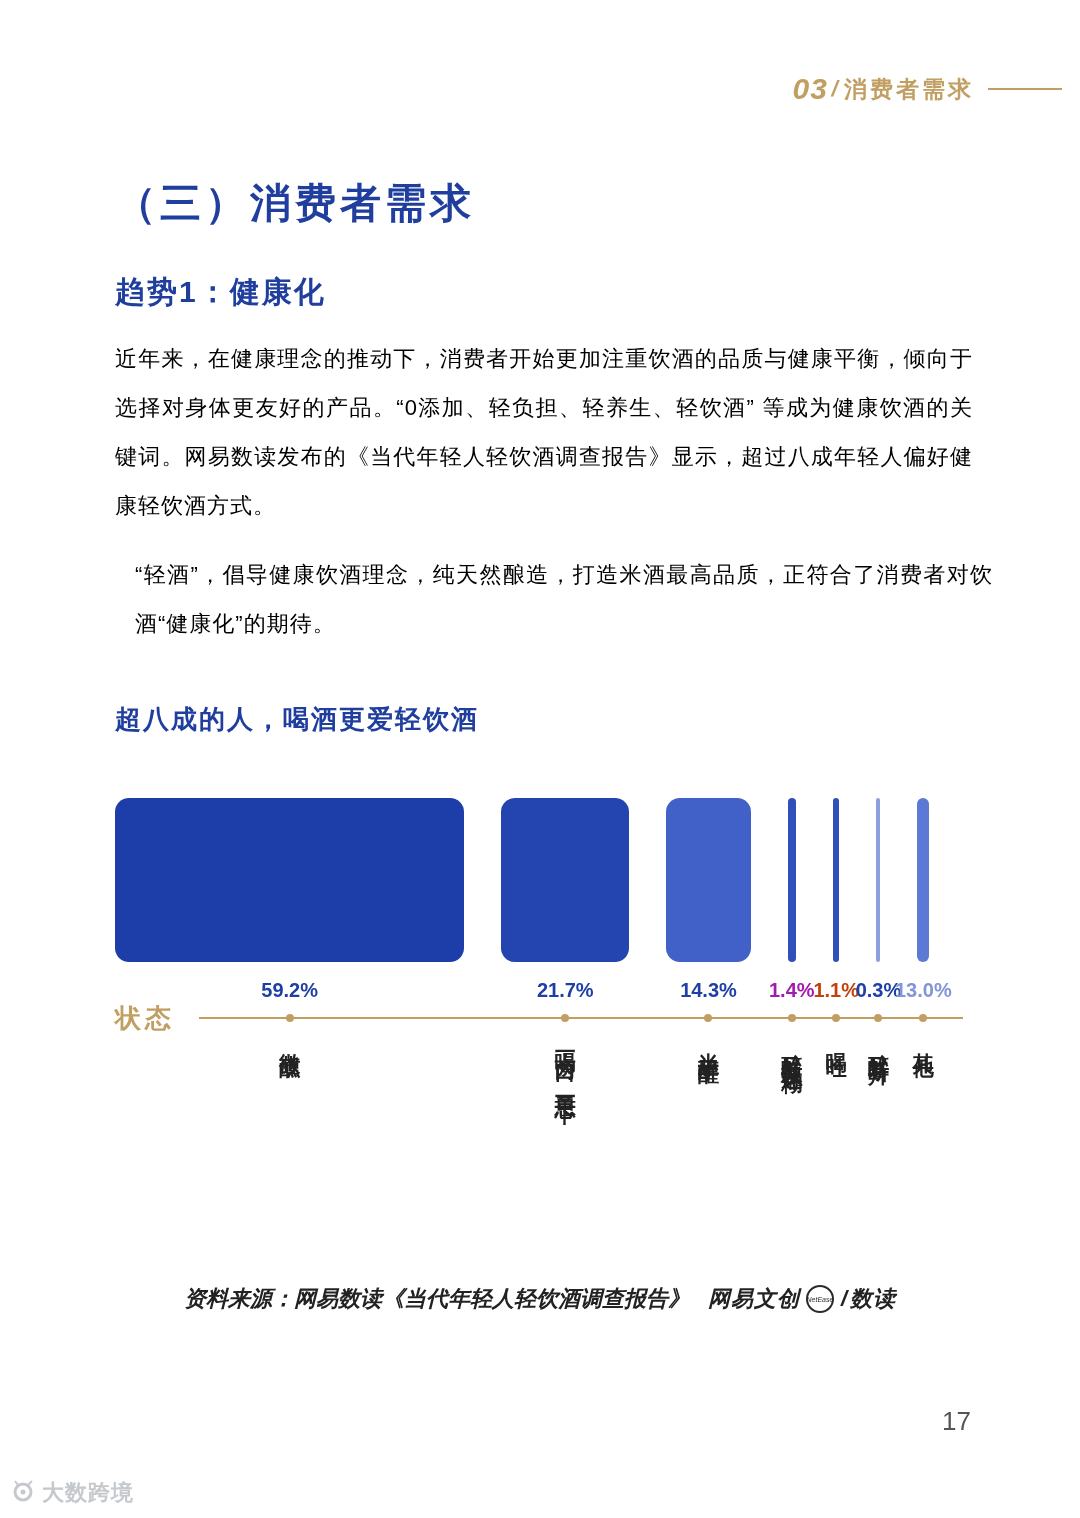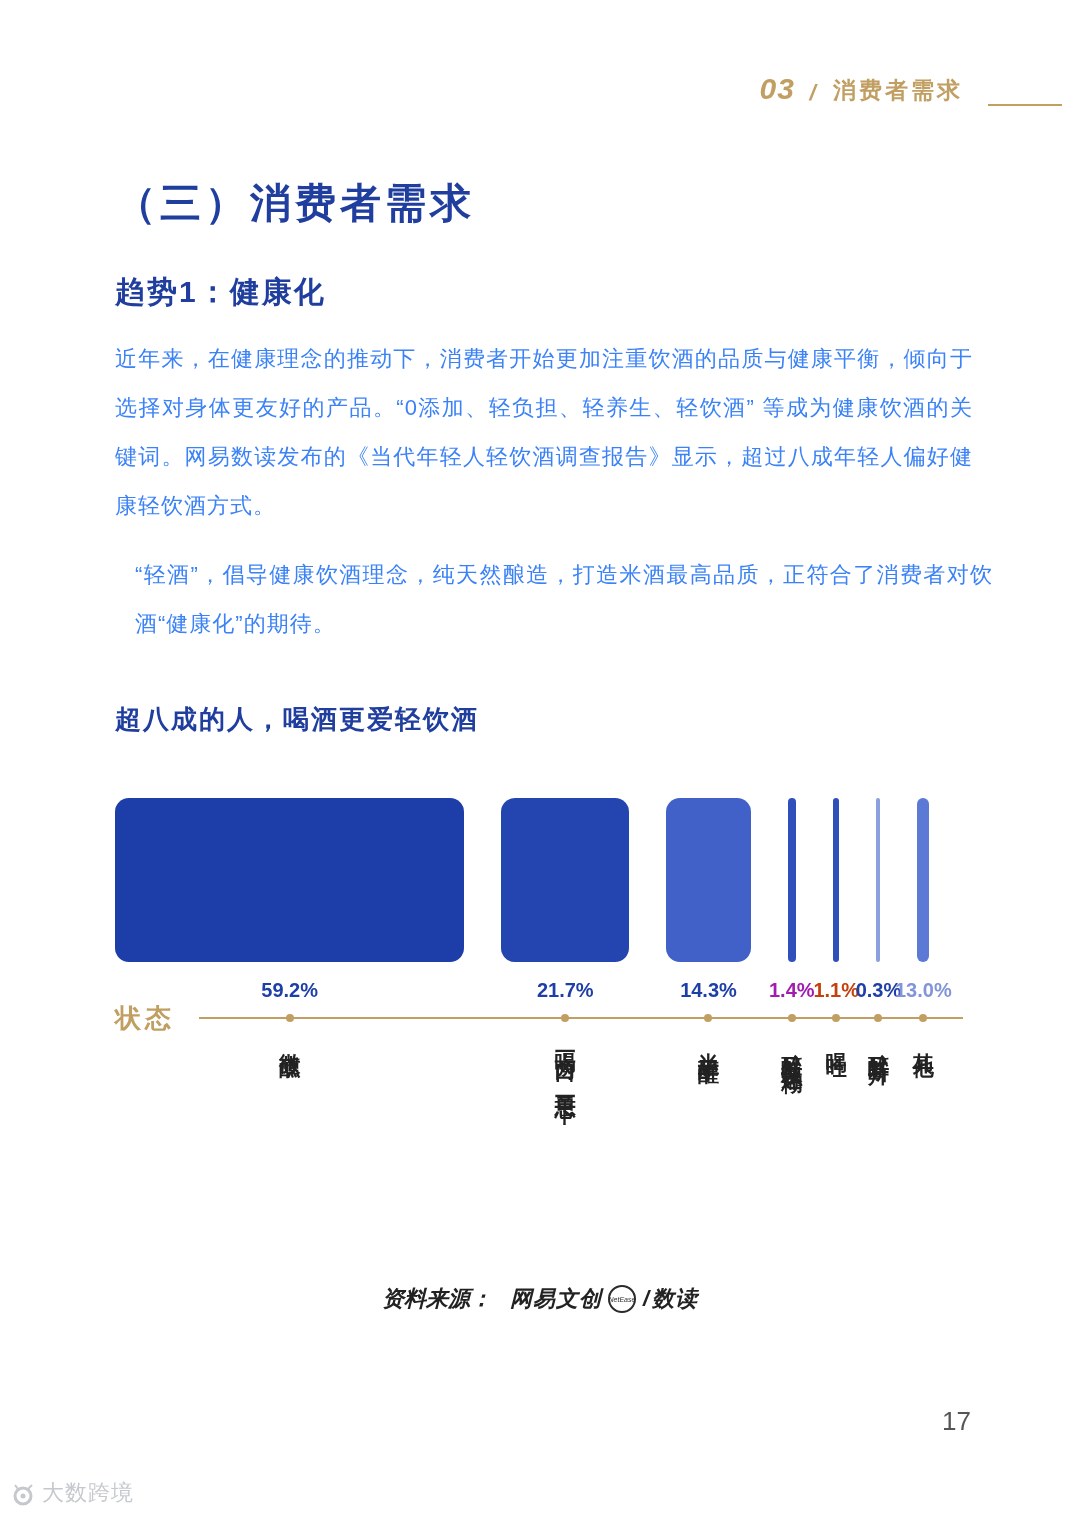--- a/index.html
+++ b/index.html
@@ -1,30 +1,30 @@
 <!DOCTYPE html>
 <html><head>
 <meta charset="utf-8">
 <style>
   * { margin:0; padding:0; box-sizing:border-box; }
   html,body { background:#ffffff; }
   body { font-family:"Liberation Sans","DejaVu Sans",sans-serif; }
   .page { position:relative; width:1080px; height:1518px; background:#fff; overflow:hidden; }
 
   
-  .header { position:absolute; top:72px; right:18px; display:flex; align-items:flex-end; color:#C19F62;gap:11px; }
+  .header { position:absolute; top:72px; right:18px; display:flex; align-items:center; color:#C19F62; }
   .h-num { font-size:30px; font-weight:bold; font-style:italic; letter-spacing:1px; }
   .h-slash { font-size:22px; margin:0 6px 0 4px; font-weight:bold; transform:skewX(-12deg); }
   .h-title { font-size:23px; font-weight:bold; letter-spacing:3px; }
   .h-line { display:inline-block; width:74px; height:2px; background:#C19F62; margin-left:14px; }
 
   .title { position:absolute; top:176px; left:115px; font-size:41px; font-weight:bold; color:#1F3E9E; letter-spacing:4px; }
   .subtitle { position:absolute; top:272px; left:115px; font-size:30px; font-weight:bold; color:#1F3E9E; letter-spacing:2px; }
 
-  .para { position:absolute; left:115px; width:858px; font-size:22px; line-height:49px; color:#3b82f6; text-align:justify; letter-spacing:1px; }
+  .para { position:absolute; left:115px; width:858px; font-size:22px; line-height:49px; color:#000000; text-align:justify; letter-spacing:1px; }
   .para-1 { top:334px; }
   .para-2 { top:550px;margin-left:20px; }
 
   .chart-title { position:absolute; top:702px; left:115px; font-size:26px; font-weight:bold; color:#1F3E9E; letter-spacing:2px; }
 
   
   .chart { position:absolute; top:798px; left:115px; width:880px; height:480px; }
   .axis-label { position:absolute; left:0px; top:203px; font-size:26px; font-weight:bold; color:#C19F62; letter-spacing:4px; }
   .axis-line { position:absolute; left:84px; top:219px; width:764px; height:2px; background:#C19F62; }
   .bars { position:absolute; left:0; top:0; width:100%; height:100%; }
@@ -37,21 +37,21 @@
   .source { position:absolute; top:1284px; left:0; width:100%; display:flex; justify-content:center; align-items:center; font-size:22px; color:#222;font-style:italic; }
   .src-prefix { font-weight:bold; }
   .src-text { font-weight:bold; }
   .brand { font-weight:bold; margin-left:18px; letter-spacing:1px; }
   .brand-logo { display:inline-flex; align-items:center; justify-content:center; width:28px; height:28px; border:2px solid #2b2b2b; border-radius:50%; font-size:7px; color:#2b2b2b; margin:0 4px 0 6px; }
   .brand-sep { font-weight:bold; margin:0 3px; }
   .brand-suffix { font-weight:bold; letter-spacing:1px; }
 
   .page-num { position:absolute; top:1406px; left:942px; font-size:26px; color:#555; }
 
-  .watermark { position:absolute; left:10px; top:1478px; display:flex; align-items:flex-end; gap:6px; color:#c5c9ce; font-size:22px; font-weight:normal; letter-spacing:1px; }
+  .watermark { position:absolute; left:10px; top:1478px; display:flex; align-items:flex-start; gap:6px; color:#c5c9ce; font-size:22px; font-weight:bold; letter-spacing:1px; }
 </style>
 </head>
 <body>
 
 <div class="page">
 
   <div class="header">
     <span class="h-num">03</span>
     <span class="h-slash">/</span>
     <span class="h-title">消费者需求</span>
@@ -96,20 +96,21 @@
         <div class="cat" style="left: 763.43px;">醉且断片</div>
         <div class="bar" style="left: 802.43px; width: 11.8px; background: rgb(92, 122, 213); border-radius: 5.9px;"></div>
         <div class="pct" style="left: 808.33px; color: rgb(129, 149, 216);">13.0%</div>
         <div class="dot" style="left: 808.33px; background: rgb(193, 159, 98);"></div>
         <div class="cat" style="left: 808.33px;">其他</div>
       </div>
   </div>
 
   <div class="source">
     <span class="src-prefix">资料来源：</span>
+    <span class="src-text">网易数读《当代年轻人轻饮酒调查报告》</span>
     <span class="brand">网易文创</span>
     <span class="brand-logo">NetEase</span>
     <span class="brand-sep">/</span>
     <span class="brand-suffix">数读</span>
   </div>
 
   <div class="page-num">17</div>
 
   <div class="watermark">
     <svg width="26" height="26" viewBox="0 0 26 26">

